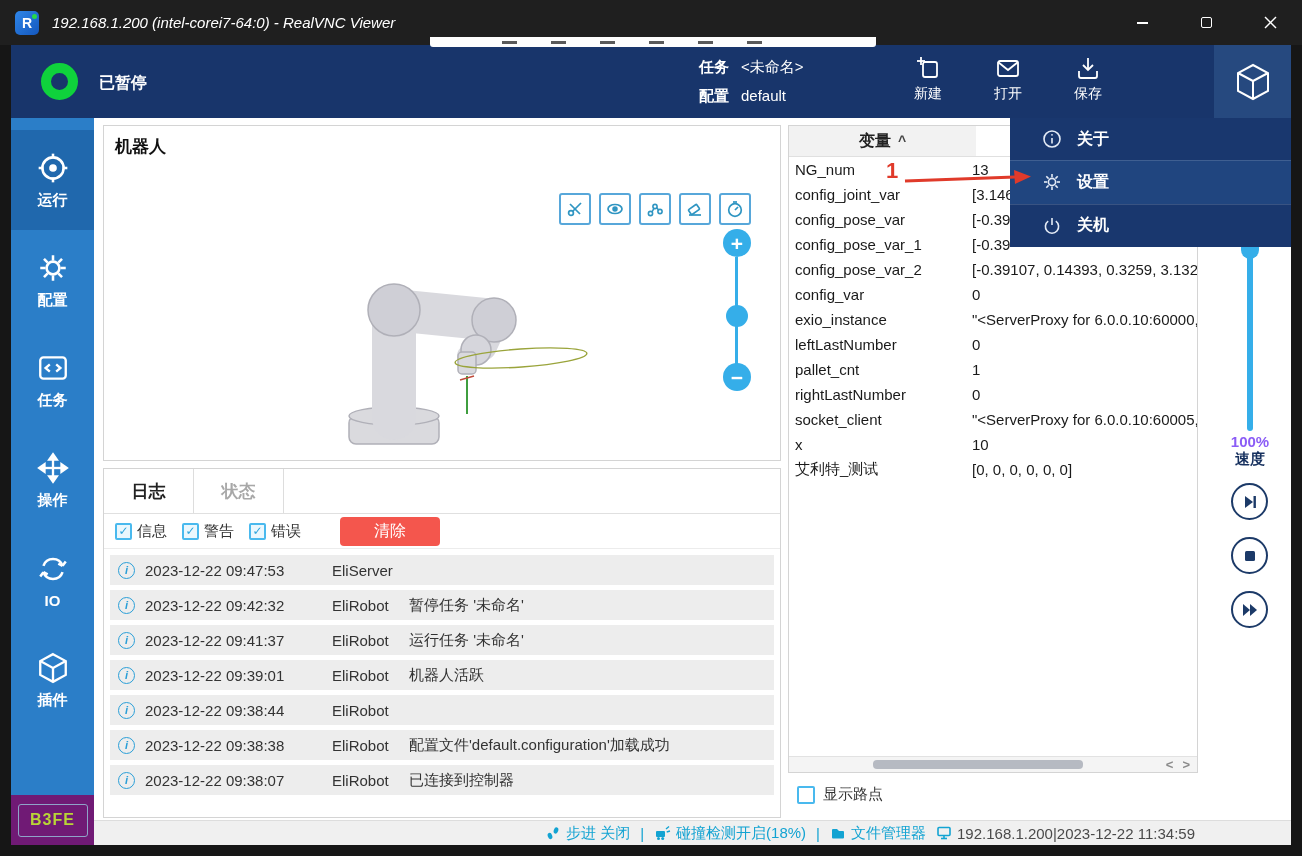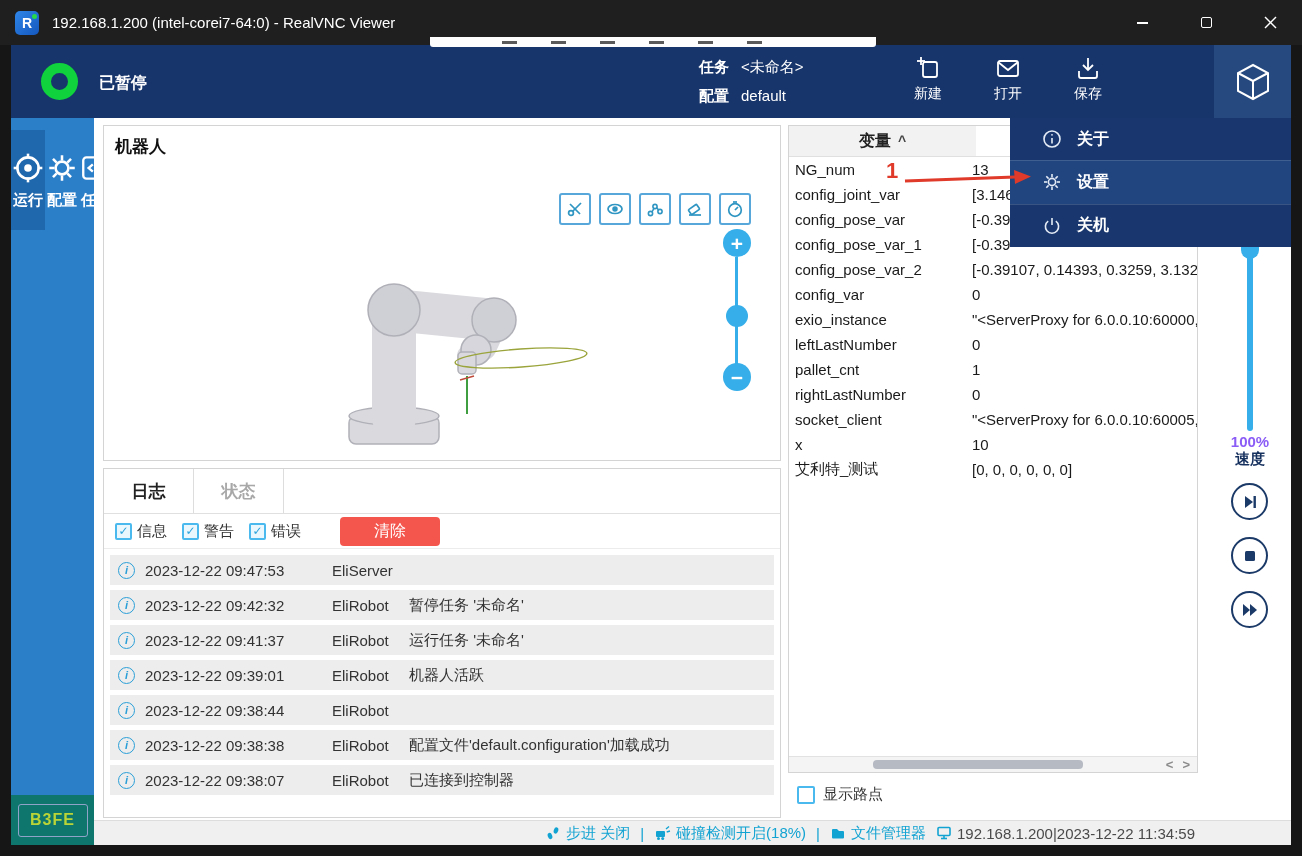--- a/index.html
+++ b/index.html
@@ -7,21 +7,21 @@
   body {
     position: relative;
     background: #161616;
     font-family: "Liberation Sans", "DejaVu Sans", sans-serif;
     overflow: hidden;
   }
   
   .titlebar { position:absolute; left:0; top:0; width:1302px; height:45px; background:#1f1f1f; display:flex; align-items:center; color:#fff; z-index:5; }
   .tb-icon { width:24px; height:24px; margin-left:15px; border-radius:5px; background:linear-gradient(135deg,#2f86e8,#1457bd); display:flex; align-items:center; justify-content:center; font-weight:bold; font-size:14px; color:#fff; position:relative; }
   .tb-icon::after { content:""; position:absolute; right:2px; top:3px; width:5px; height:5px; border-radius:50%; background:#27d84a; }
-  .tb-title { margin-left:13px; font-size:15px; white-space:nowrap; }
+  .tb-title { margin-left:13px; font-size:15px; white-space:nowrap;font-style:italic; }
   .tb-controls { margin-left:auto; display:flex; height:45px; }
   .tb-btn { width:64px; height:45px; display:flex; align-items:center; justify-content:center; }
   .g-min { width:11px; height:2px; background:#fff; }
   .g-max { width:11px; height:11px; border:1.4px solid #fff; border-radius:2px; }
   
   .vnc-strip { position:absolute; left:430px; top:37px; width:446px; height:10px; background:#fdfdfd; z-index:60; display:flex; align-items:center; gap:34px; padding-left:72px; border-radius:0 0 3px 3px; }
   .vnc-dash { width:15px; height:3px; background:#5a5a5a; }
   
   .remote { position:absolute; left:11px; top:45px; width:1280px; height:800px; background:#fff; }
   
@@ -30,26 +30,26 @@
   .status-label { position:absolute; left:88px; top:28px; font-size:16px; font-weight:bold; white-space:nowrap; }
   .task-block { position:absolute; left:688px; top:7px; font-size:15px; line-height:29px; white-space:nowrap; }
   .task-block .lbl { font-weight:bold; margin-right:12px; }
   .hdr-actions { position:absolute; left:888px; top:9px; display:flex; gap:22px; }
   .hdr-action { width:58px; display:flex; flex-direction:column; align-items:center; cursor:default; }
   .hdr-action svg { width:28px; height:28px; }
   .hdr-action .alabel { font-size:14px; margin-top:3px; white-space:nowrap; }
   .logo-tile { position:absolute; left:1203px; top:0; width:77px; height:73px; background:#26497f; display:flex; align-items:center; justify-content:center; }
   
   .sidebar { position:absolute; left:0; top:73px; width:83px; height:727px; background:#2b7ec8; }
-  .side-items { padding-top:12px; display:flex; flex-direction:row; }
+  .side-items { padding-top:12px; display:flex; flex-direction:column; }
   .side-item { height:100px; display:flex; flex-direction:column; align-items:center; justify-content:center; }
   .side-item.active { background:#2068ad; }
   .side-item svg { width:34px; height:34px; }
   .side-label { color:#fff; font-size:15px; font-weight:bold; margin-top:6px; white-space:nowrap; }
-  .side-footer { position:absolute; left:0; bottom:0; width:83px; height:50px; background:#0f766e; display:flex; align-items:center; justify-content:center; }
+  .side-footer { position:absolute; left:0; bottom:0; width:83px; height:50px; background:#701a75; display:flex; align-items:center; justify-content:center; }
   .b3fe { width:70px; height:33px; border:1px solid #8fa3c8; border-radius:3px; color:#b9d437; font-weight:bold; font-size:16px; display:flex; align-items:center; justify-content:center; letter-spacing:1px; }
   
   .panel { position:absolute; background:#fff; border:1px solid #d4d4d4; overflow:hidden; }
   .robot-panel { left:92px; top:80px; width:678px; height:336px; }
   .robot-title { position:absolute; left:11px; top:9px; font-size:17px; font-weight:bold; color:#111; }
   .robot-toolbar { position:absolute; left:455px; top:67px; display:flex; gap:8px; }
   .rtb-btn { width:32px; height:32px; background:#fff; border:2px solid #57a7da; border-radius:3px; display:flex; align-items:center; justify-content:center; }
   .zoom-circle { position:absolute; width:28px; height:28px; border-radius:50%; background:#35aee9; color:#fff; font-size:21px; font-weight:bold; display:flex; align-items:center; justify-content:center; line-height:1; }
   .zoom-plus { left:619px; top:103px; }
   .zoom-minus { left:619px; top:237px; }

